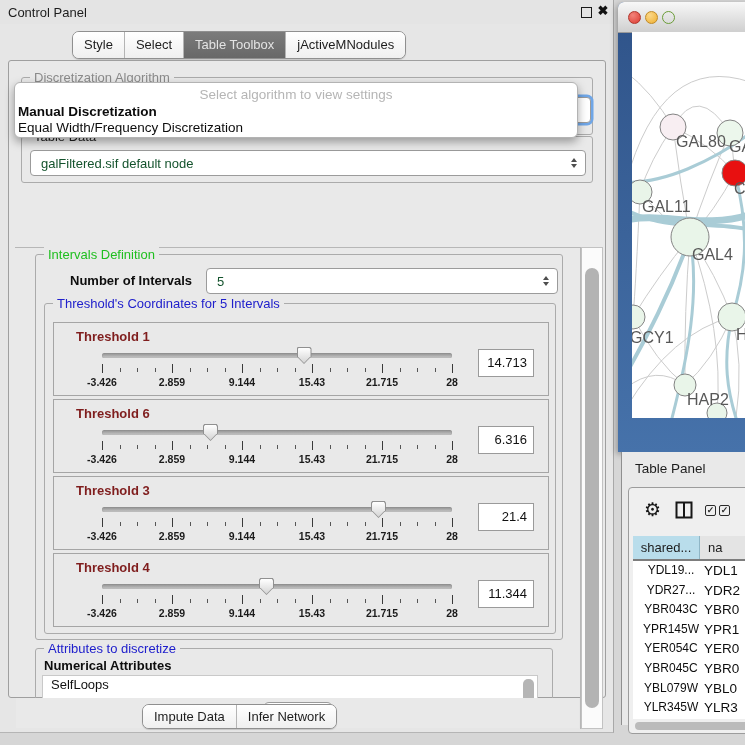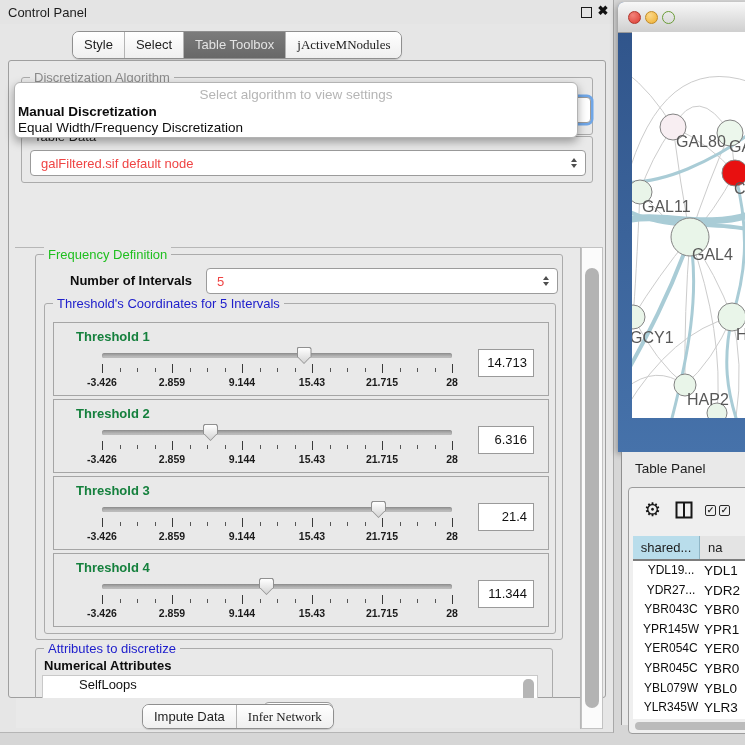--- a/index.html
+++ b/index.html
@@ -13,37 +13,37 @@
   .cp-titlebar{position:absolute;left:0;top:0;right:0;height:24px;background:#e4e4e4;}
   .cp-title{position:absolute;left:8px;top:5px;font-size:13px;color:#1c1c1c;}
   .cp-float-btn{position:absolute;left:581px;top:7px;width:9px;height:9px;border:1.5px solid #1a1a1a;background:transparent;}
   .cp-close-btn{position:absolute;left:596px;top:2px;width:14px;height:18px;font-size:13px;font-weight:bold;color:#111;text-align:center;line-height:18px;}
 
   
   .seg-strip{position:absolute;display:flex;border:1px solid #8f8f8f;border-radius:7px;overflow:hidden;
              background:#fff;box-shadow:0 1px 1px rgba(0,0,0,.15);}
   .seg{display:flex;align-items:center;gap:5px;padding:0 11px;font-size:13px;color:#1d1d1d;
        background:linear-gradient(#ffffff,#efefef);border-right:1px solid #b4b4b4;white-space:nowrap;}
-  .seg:last-child{border-right:none;font-family:Liberation Serif, serif;}
+  .seg:last-child{border-right:none;}
   .seg.selected{background:linear-gradient(#7b7b7b,#686868);color:#e3e3e3;}
   .top-tabs{left:72px;top:31px;height:26px;}
   .top-tabs .seg{line-height:26px;}
   .bottom-tabs{left:142px;top:704px;height:23px;}
   .bottom-tabs .seg{line-height:23px;}
 
   
   .content-panel{position:absolute;left:8px;top:60px;width:598px;height:638px;background:#e9e9e9;
                  border:1px solid #9f9f9f;border-radius:3px;box-sizing:border-box;}
 
   .titled-group{position:absolute;border:1px solid #ababab;border-radius:3px;box-sizing:border-box;}
   .tg-title{position:absolute;top:-8px;left:8px;background:#e9e9e9;padding:0 4px;font-size:13px;line-height:15px;white-space:nowrap;}
 
   
   .combo{position:absolute;background:#fff;border:1px solid #9b9b9b;border-radius:4px;box-sizing:border-box;
-         font-size:13px;color:#ef4444;display:flex;align-items:center;padding-left:10px;text-align:center;}
+         font-size:13px;color:#14532d;display:flex;align-items:center;padding-left:10px;text-align:center;}
   .combo .arrows{position:absolute;right:8px;top:50%;transform:translateY(-50%);display:flex;flex-direction:column;gap:2px;}
   .arr-up{width:0;height:0;border-left:3.5px solid transparent;border-right:3.5px solid transparent;border-bottom:4.5px solid #4e4e4e;}
   .arr-dn{width:0;height:0;border-left:3.5px solid transparent;border-right:3.5px solid transparent;border-top:4.5px solid #4e4e4e;}
   .combo.focused{box-shadow:0 0 0 2.5px #6fa6e7;}
 
   
   .algo-popup{position:absolute;left:14px;top:82px;width:564px;height:56px;background:#fff;
               border:1px solid #b3b3b3;border-radius:6px;box-shadow:0 4px 10px rgba(0,0,0,.35);z-index:50;box-sizing:border-box;}
   .popup-prompt{position:absolute;left:0;right:0;top:4px;text-align:center;font-size:13.5px;color:#b5b5b5;}
   .popup-option{position:absolute;left:3px;font-size:13.5px;color:#0c0c0c;white-space:nowrap;}
@@ -57,40 +57,40 @@
   .v-scrollbar .thumb{position:absolute;left:3px;width:14px;top:20px;height:440px;background:#b3b3b3;border-radius:7px;}
   .apply-row{position:absolute;left:1px;right:1px;bottom:1px;height:30px;background:#e9e9e9;}
   .apply-btn{position:absolute;left:50%;transform:translateX(-50%);top:4px;width:68px;height:22px;
              background:linear-gradient(#ffffff,#ededed);border:1px solid #9a9a9a;border-radius:6px;
              font-size:13.5px;color:#111;text-align:center;line-height:21px;}
 
   
   .lbl-bold{position:absolute;font-size:13px;font-weight:bold;color:#0d0d0d;white-space:nowrap;}
 
   .threshold-block{position:absolute;left:8px;width:496px;height:74px;border:1px solid #a5a5a5;background:#e9e9e9;box-sizing:border-box;}
-  .th-label{position:absolute;left:22px;top:6px;font-size:13px;font-weight:bold;color:#15803d;}
+  .th-label{position:absolute;left:22px;top:6px;font-size:13px;font-weight:bold;color:#7f1d1d;}
   .slider-area{position:absolute;left:48px;top:28px;width:350px;height:44px;}
   .slider-track{position:absolute;left:0;right:0;top:2px;height:5px;border-radius:3px;
                 background:linear-gradient(#8e8e8e,#c9c9c9);box-shadow:inset 0 0 1px #777;}
   .slider-thumb{position:absolute;top:-4px;width:15px;height:17px;margin-left:-7.5px;background:#909090;
                 clip-path:polygon(8% 0,92% 0,100% 10%,100% 55%,50% 100%,0 55%,0 10%);}
   .slider-thumb::after{content:"";position:absolute;inset:1px;background:linear-gradient(#ffffff,#d4d4d4);
                 clip-path:polygon(8% 0,92% 0,100% 10%,100% 55%,50% 100%,0 55%,0 10%);}
   .ticks{position:absolute;left:0;right:0;top:13px;height:10px;}
   .tick{position:absolute;top:4px;width:1px;height:4px;background:#555;}
   .tick.major{top:0;height:9px;background:#3a3a3a;}
   .tick-labels{position:absolute;left:0;right:0;top:25px;height:14px;}
   .tick-label{position:absolute;transform:translateX(-50%);font-size:10.5px;font-weight:bold;color:#1b1b1b;white-space:nowrap;}
   .th-value{position:absolute;right:14px;top:26px;width:56px;height:28px;background:#fff;border:1px solid #9a9a9a;
             box-sizing:border-box;font-size:13px;color:#111;text-align:right;line-height:26px;padding-right:6px;}
 
   
   .attr-list{position:absolute;left:6px;top:26px;width:496px;height:50px;background:#fff;border:1px solid #c9c9c9;
              box-sizing:border-box;overflow:hidden;}
-  .attr-item{font-size:13px;color:#111;line-height:18px;padding-left:8px;white-space:nowrap;margin-left:28px;}
+  .attr-item{font-size:13px;color:#111;line-height:18px;padding-left:8px;white-space:nowrap;}
   .attr-sb{position:absolute;right:3px;top:3px;width:11px;height:28px;background:#b5b5b5;border-radius:5px;}
 
   
   .net-window{position:absolute;left:618px;top:2px;width:132px;height:450px;
               background:linear-gradient(180deg,#2f5389,#4672aa);border-radius:6px 0 0 0;
               box-shadow:-2px 2px 6px rgba(0,0,0,.3);}
   .net-titlebar{position:absolute;left:0;top:0;right:0;height:30px;border-radius:6px 0 0 0;
                 background:linear-gradient(#f8f8f8,#cfcfcf);border-bottom:1px solid #9a9a9a;}
   .traffic{position:absolute;top:9px;width:13px;height:13px;border-radius:50%;box-sizing:border-box;}
   .tl-red{left:10px;background:radial-gradient(circle at 35% 30%,#f2837a,#dd3c32);border:1px solid #b0362c;}
@@ -166,21 +166,21 @@
           <span class="arrows">
               <span class="arr-up"></span>
               <span class="arr-dn"></span>
             </span>
         </div>
       </div>
 
       <div class="scroll-viewport">
 
         <div class="titled-group" style="left:20px;top:6px;width:528px;height:386px;">
-          <span class="tg-title" style="color:#1fbf1f;">Frequency Definition</span>
+          <span class="tg-title" style="color:#1fbf1f;">Intervals Definition</span>
 
           <span class="lbl-bold" style="left:34px;top:18px;">Number of Intervals</span>
           <div class="combo" style="left:170px;top:13px;width:352px;height:26px;">
             <span>5</span>
             <span class="arrows">
                 <span class="arr-up"></span>
                 <span class="arr-dn"></span>
               </span>
           </div>
 
@@ -221,21 +221,21 @@
                     <span class="tick-label" style="left: 40%;">9.144</span>
                     <span class="tick-label" style="left: 60%;">15.43</span>
                     <span class="tick-label" style="left: 80%;">21.715</span>
                     <span class="tick-label" style="left: 100%;">28</span>
                   </div>
               </div>
               <div class="th-value">14.713</div>
             </div>
 
             <div class="threshold-block" style="top:95px;">
-              <span class="th-label">Threshold 2</span>
+              <span class="th-label">Threshold 6</span>
               <div class="slider-area">
                 <div class="slider-track"></div>
                 <div class="slider-thumb" style="left: 30.9998%;"></div>
                 <div class="ticks">
                     <div class="tick major" style="left: 0%;"></div>
                     <div class="tick" style="left: 5%;"></div>
                     <div class="tick" style="left: 10%;"></div>
                     <div class="tick" style="left: 15%;"></div>
                     <div class="tick major" style="left: 20%;"></div>
                     <div class="tick" style="left: 25%;"></div>

